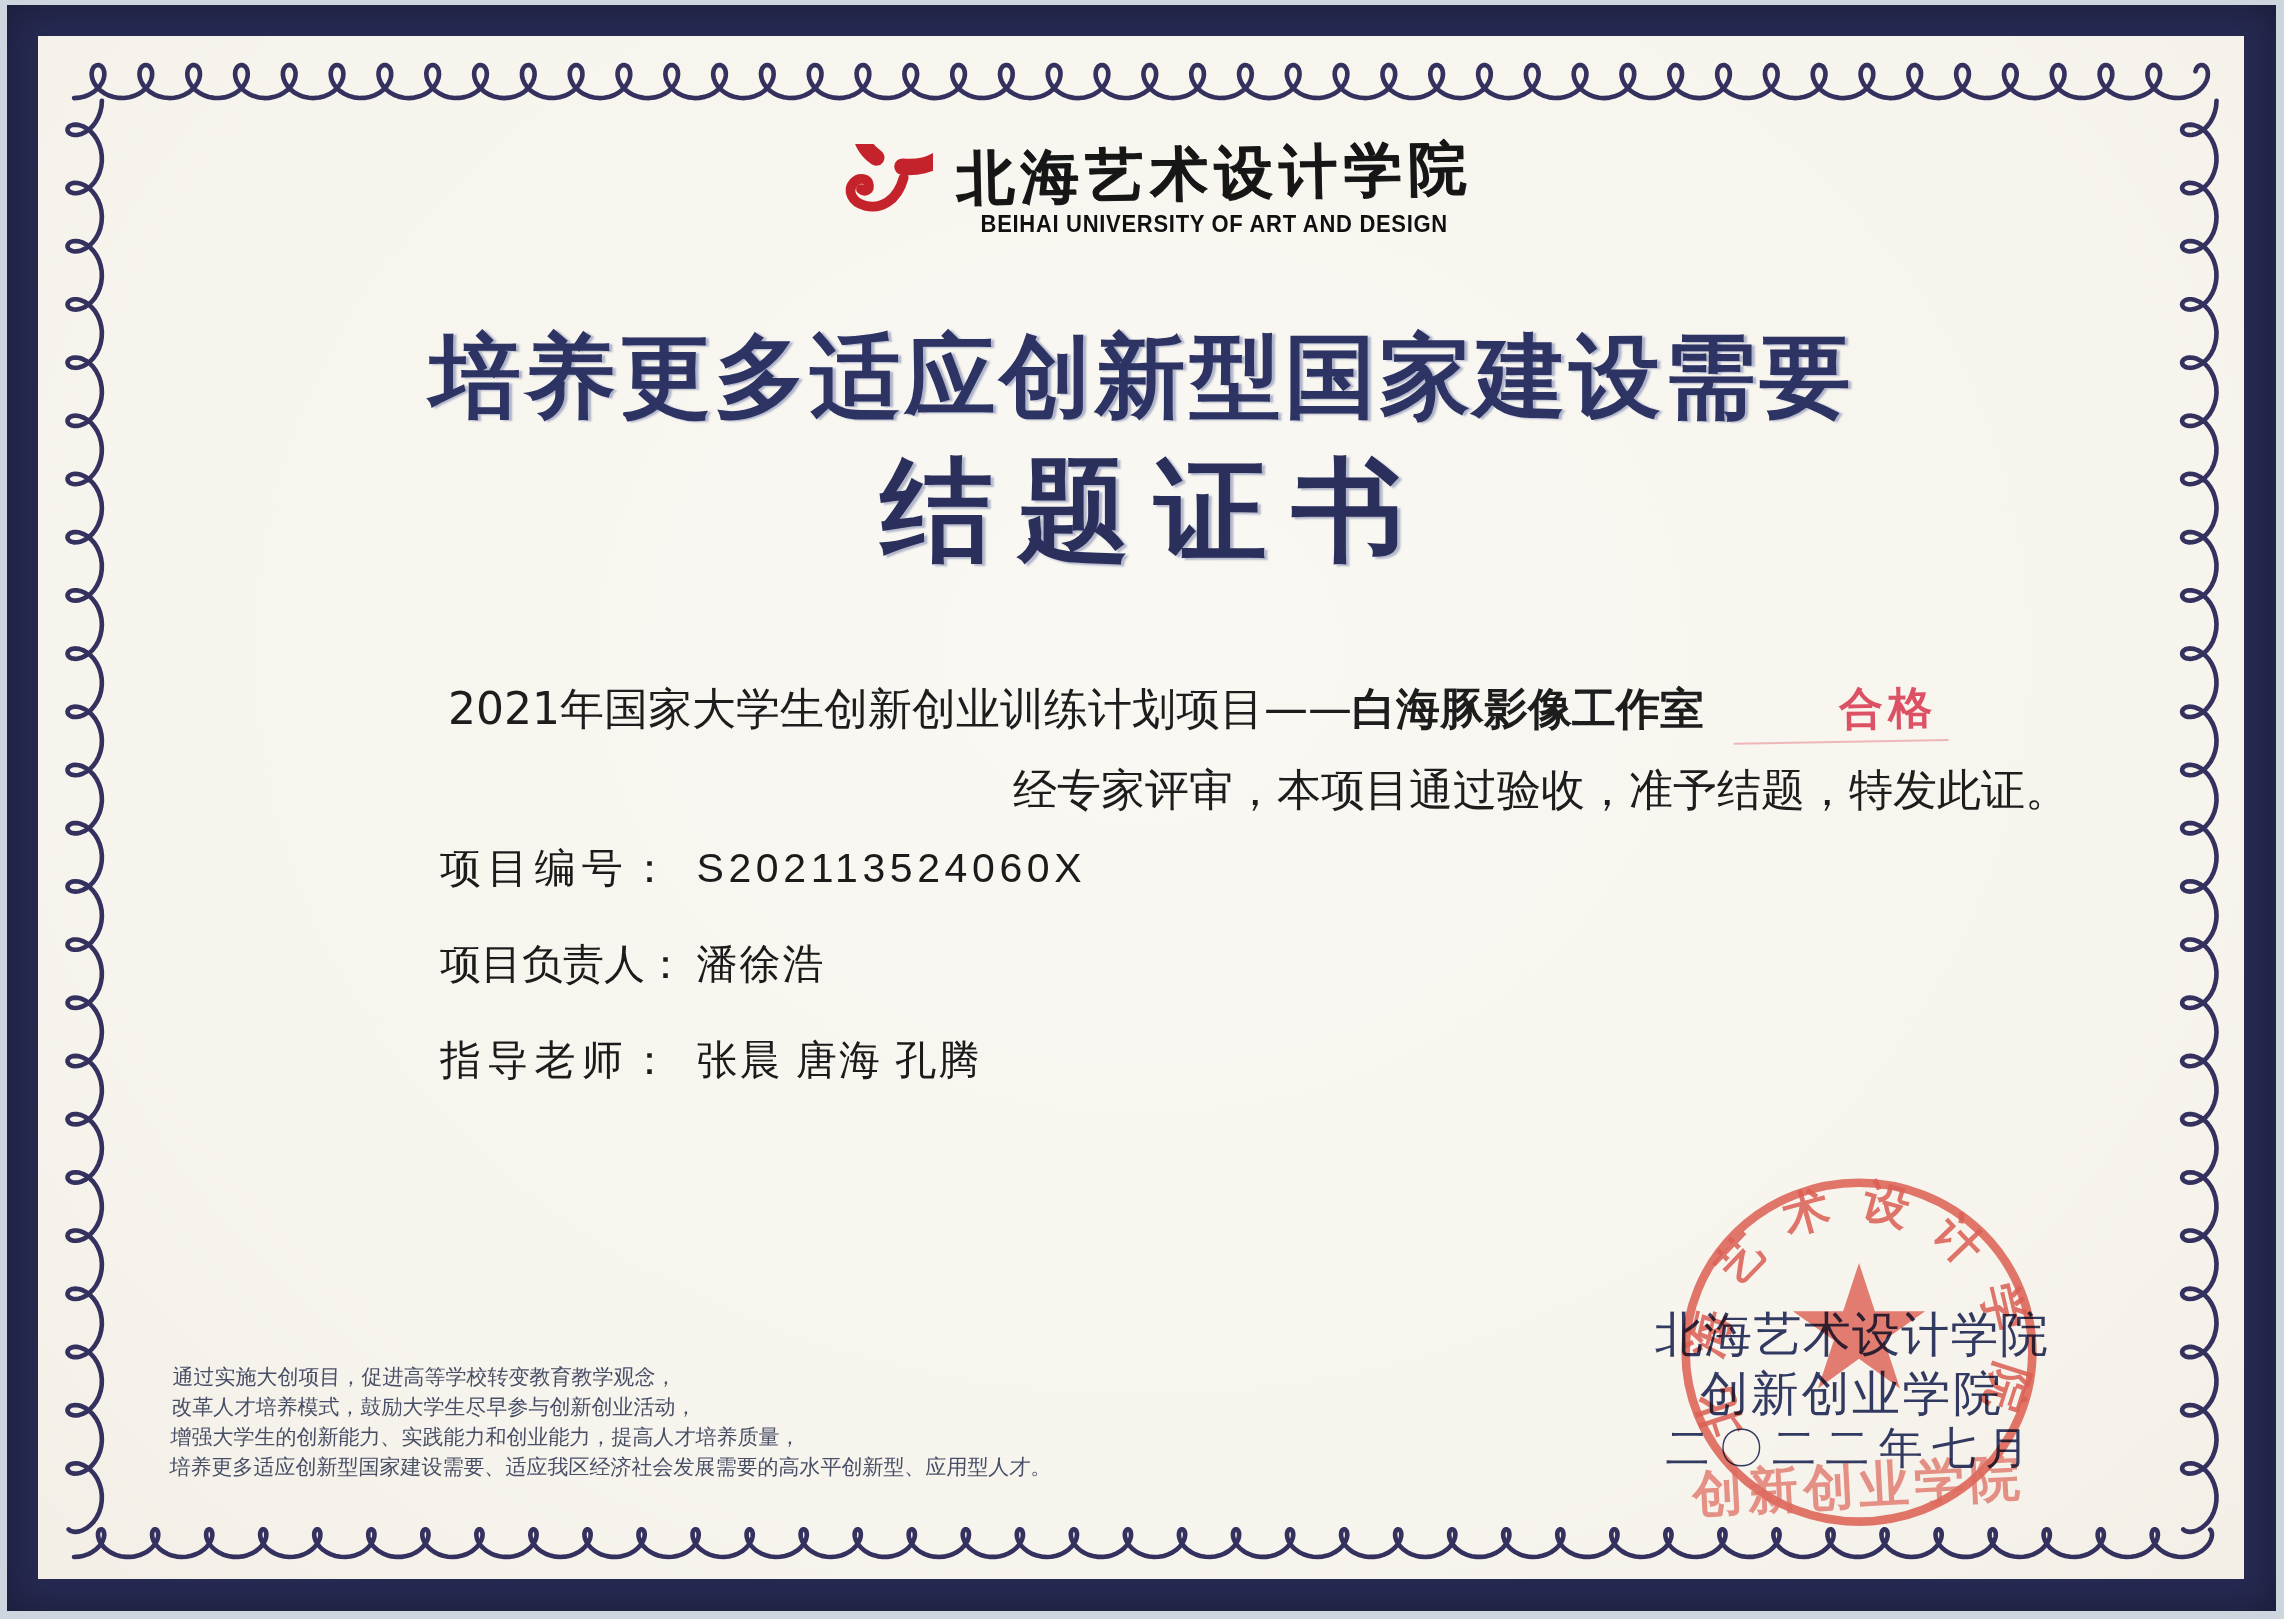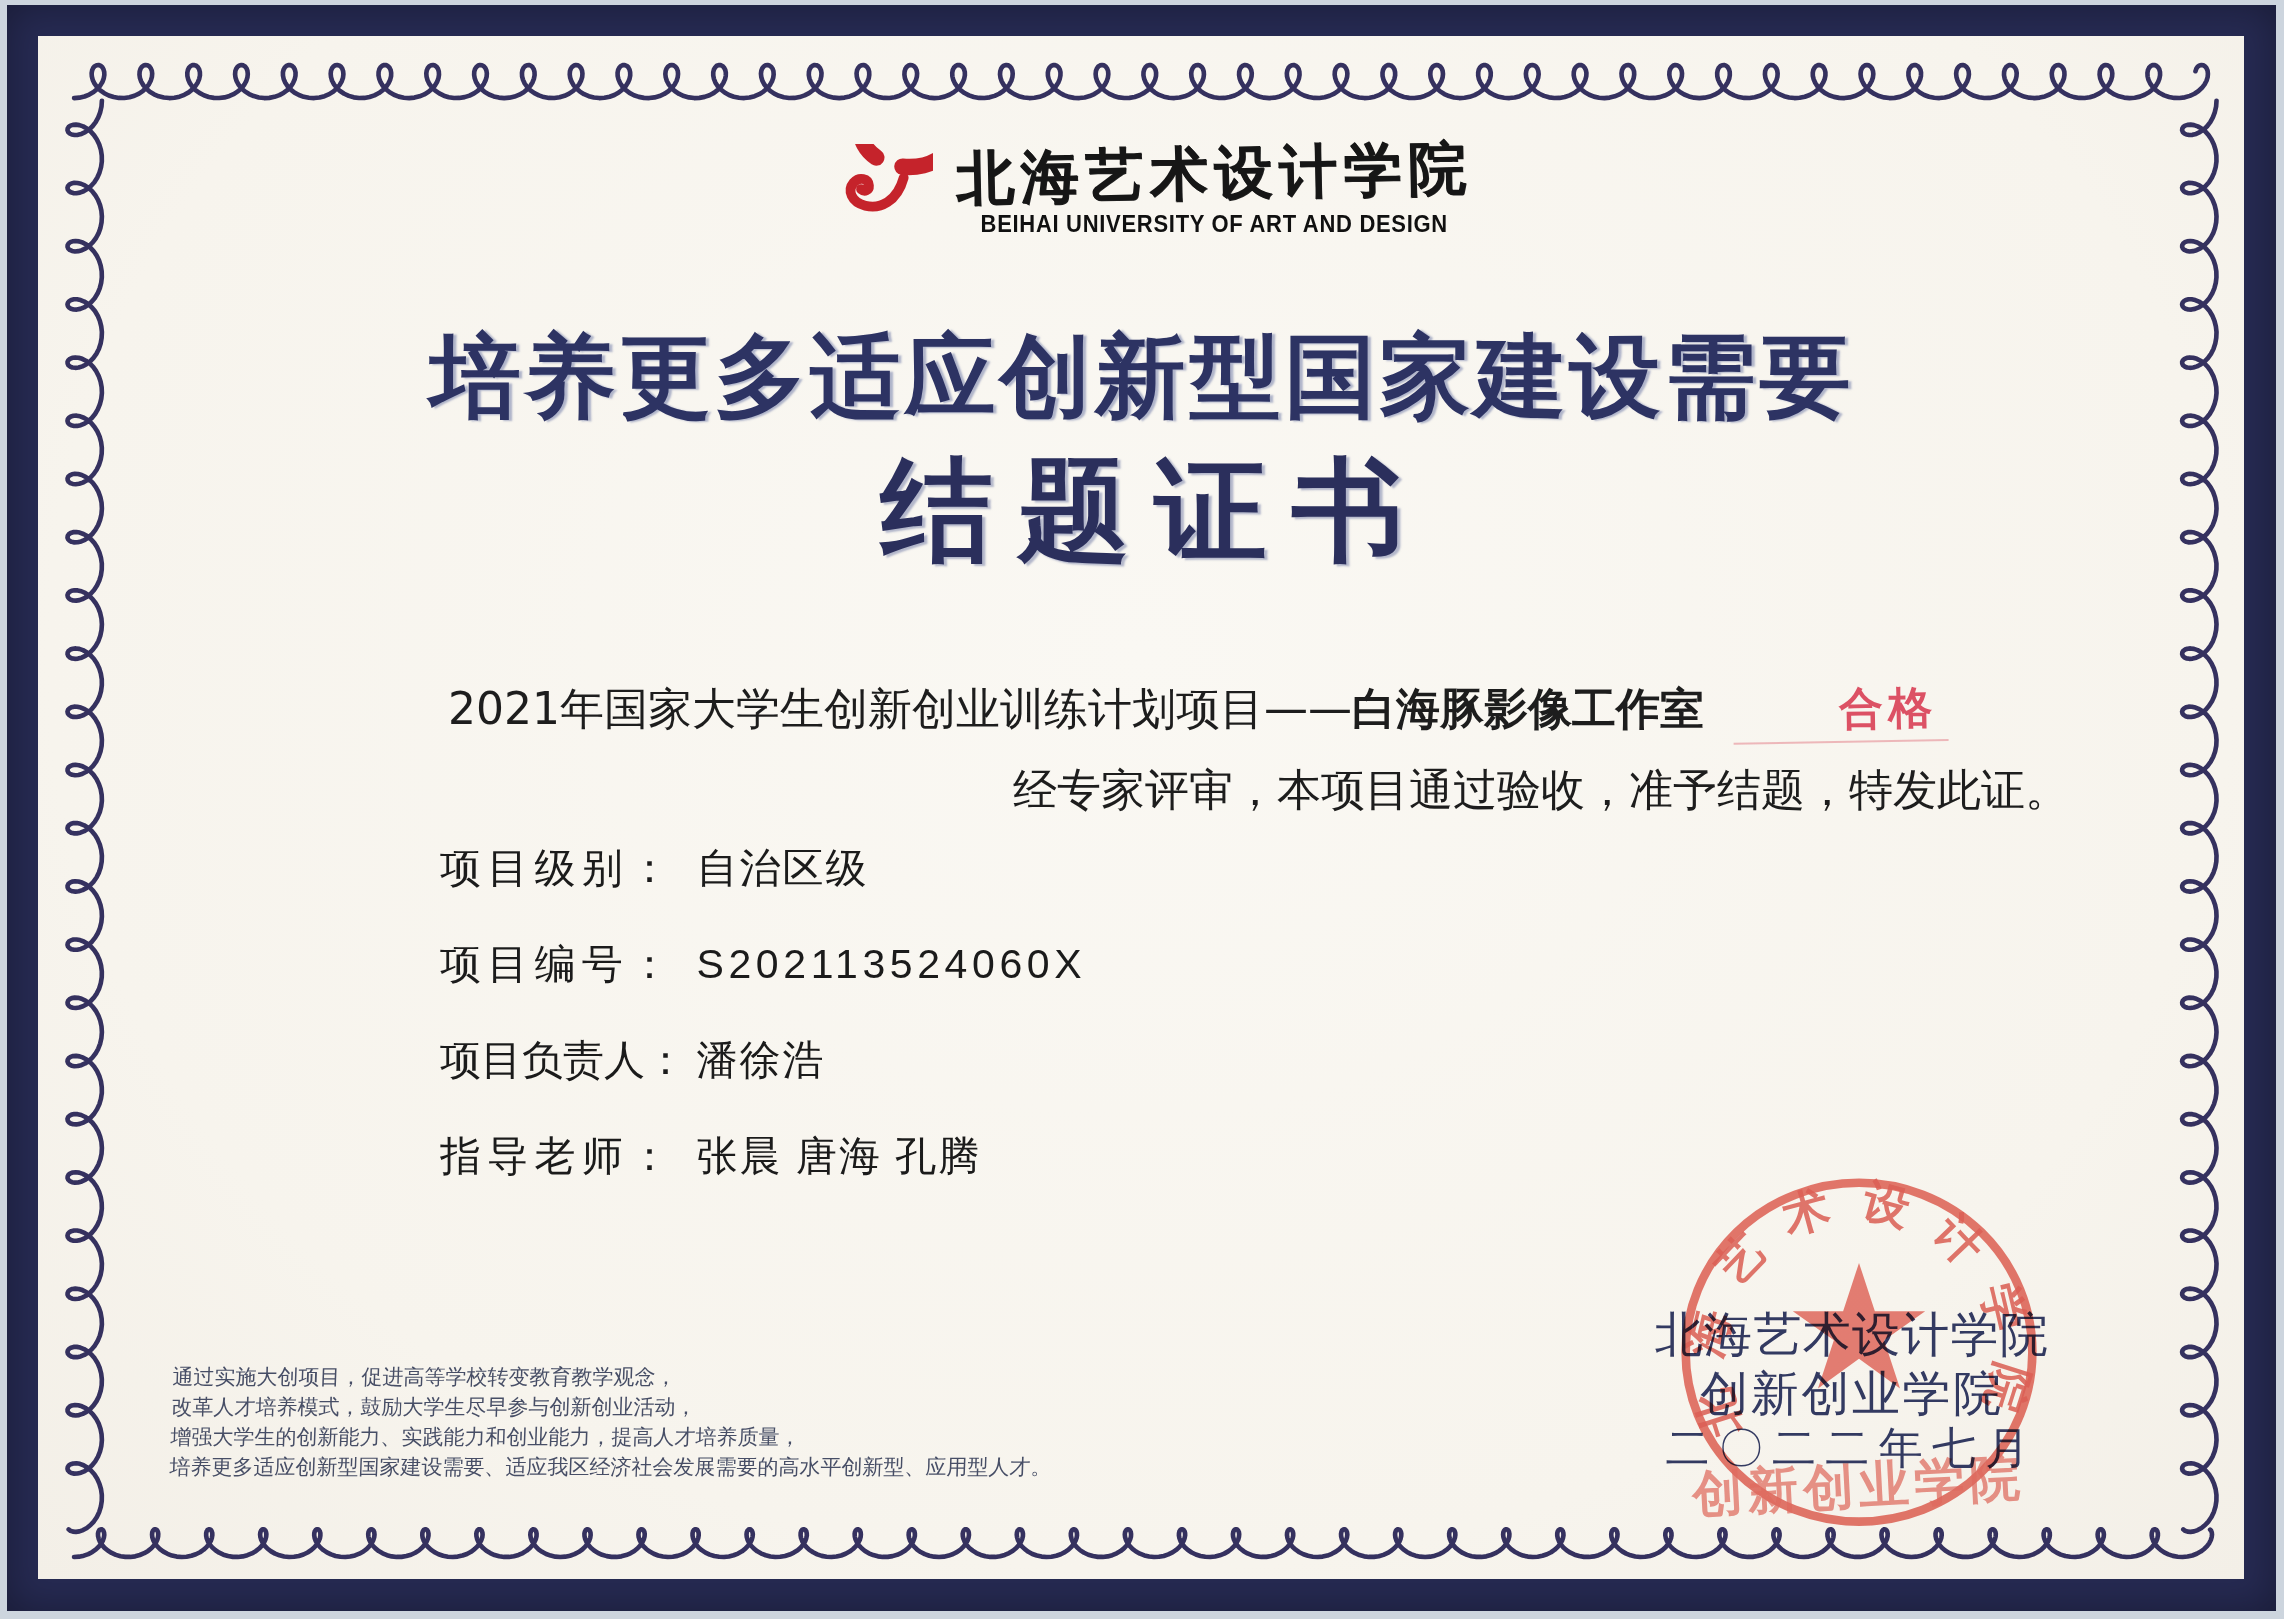--- a/index.html
+++ b/index.html
@@ -165,23 +165,20 @@
     <div class="p1">
       <span>2021年国家大学生创新创业训练计划项目——</span><span class="proj">白海豚影像工作室</span><span class="grade">
         <span>合格</span>
         <span class="grade-underline"></span>
       </span>
     </div>
     <div class="p2">经专家评审，本项目通过验收，准予结题，特发此证。</div>
   </div>
 
   <div class="fields">
-    <div class="frow">
-      <span class="flabel">项目级别：</span><span class="fvalue">自治区级</span>
-    </div>
     <div class="frow">
       <span class="flabel">项目编号：</span><span class="fvalue code">S202113524060X</span>
     </div>
     <div class="frow">
       <span class="flabel">项目负责人：</span><span class="fvalue">潘徐浩</span>
     </div>
     <div class="frow">
       <span class="flabel">指导老师：</span><span class="fvalue">张晨 唐海 孔腾</span>
     </div>
   </div>

